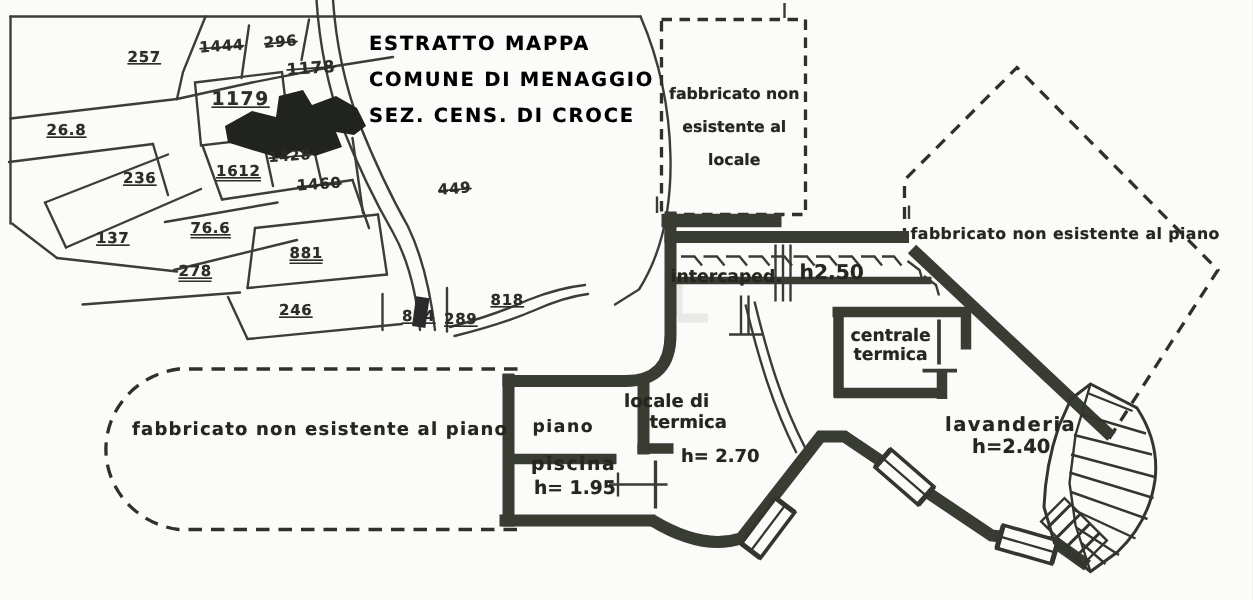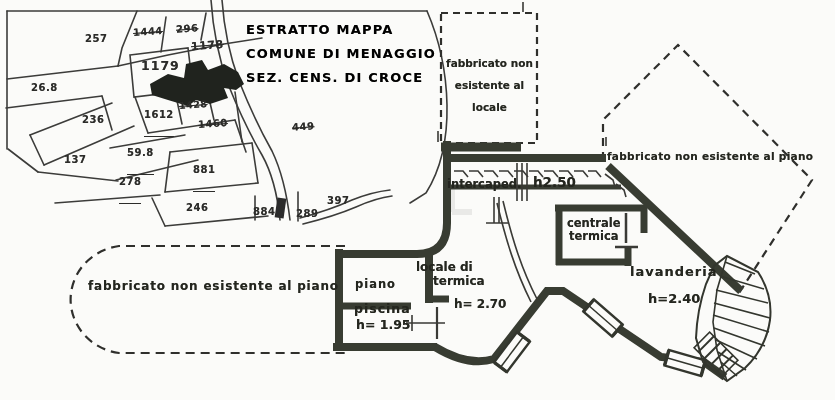--- a/index.html
+++ b/index.html
@@ -1,23 +1,23 @@
 <!DOCTYPE html>
 <html><head>
 <meta charset="utf-8">
 <style>
   html,body{margin:0;padding:0;background:#e9e9e7;}
   #page{position:relative;width:835px;height:400px;background:#fbfbf9;overflow:hidden;
         font-family:"DejaVu Sans",sans-serif;}
   svg{position:absolute;left:0;top:0;}
   .lbl{position:absolute;color:#24261f;white-space:nowrap;font-weight:700;
        text-shadow:0 0 .5px rgba(40,40,35,.55);}
-  .parcel{font-size:10px;font-weight:600;color:#2c2c2a;letter-spacing:.5px;}
+  .parcel{font-size:10px;font-weight:600;color:#2c2c2a;letter-spacing:.5px;text-decoration:underline;}
   .struck{text-decoration:line-through;text-decoration-thickness:1.4px;transform:rotate(-4deg);}
-  .uline{border-bottom:1.4px solid #2c2c2a;padding-bottom:16px;}
+  .uline{border-bottom:1.4px solid #2c2c2a;padding-bottom:0;}
   .title-line{font-size:13px;letter-spacing:1.2px;color:#000000;}
   .small{font-size:10.5px;}
 </style>
 </head>
 <body>
 
 <div id="page">
 
   <svg width="835" height="400" viewBox="0 0 835 400">
 
@@ -154,47 +154,47 @@
   <span class="lbl parcel struck" style="left:133px;top:26px">1444</span>
   <span class="lbl parcel struck" style="left:176px;top:23px">296</span>
   <span class="lbl parcel struck" style="left:191px;top:39px;font-size:11px">1178</span>
   <span class="lbl parcel" style="left:141px;top:58px;font-size:12.5px;letter-spacing:1px">1179</span>
   <span class="lbl parcel" style="left:31px;top:82px">26.8</span>
   <span class="lbl parcel" style="left:82px;top:114px">236</span>
   <span class="lbl parcel uline" style="left:144px;top:109px">1612</span>
   <span class="lbl parcel struck" style="left:179px;top:99px;font-size:9.5px">1428</span>
   <span class="lbl parcel struck" style="left:198px;top:118px">1460</span>
   <span class="lbl parcel struck" style="left:292px;top:121px">449</span>
-  <span class="lbl parcel uline" style="left:127px;top:147px">59.8</span>
+  <span class="lbl parcel uline" style="left:127px;top:147px">76.6</span>
   <span class="lbl parcel" style="left:64px;top:154px">137</span>
   <span class="lbl parcel uline" style="left:119px;top:176px">278</span>
   <span class="lbl parcel uline" style="left:193px;top:164px">881</span>
   <span class="lbl parcel" style="left:186px;top:202px">246</span>
-  <span class="lbl parcel" style="left:253px;top:206px">884</span>
+  <span class="lbl parcel" style="left:268px;top:206px">884</span>
   <span class="lbl parcel" style="left:296px;top:208px">289</span>
-  <span class="lbl parcel" style="left:327px;top:195px">397</span>
+  <span class="lbl parcel" style="left:327px;top:195px">818</span>
 
   <div style="position:absolute;left:443px;top:57px;width:93px;text-align:center">
     <div class="lbl small" style="position:static">fabbricato non</div>
     <div class="lbl small" style="position:static;margin-top:10px">esistente al</div>
     <div class="lbl small" style="position:static;margin-top:10px">locale</div>
   </div>
   <span class="lbl" style="left:607px;top:150px;font-size:10.5px;letter-spacing:.3px">fabbricato non esistente al piano</span>
   <span class="lbl" style="left:88px;top:279px;font-size:12px;letter-spacing:.8px">fabbricato non esistente al piano</span>
 
   <span class="lbl" style="left:447px;top:177px;font-size:11.5px">intercaped.</span>
   <span class="lbl" style="left:533px;top:174px;font-size:13.5px">h2.50</span>
 
   <span class="lbl" style="left:416px;top:260px;font-size:12px">locale di</span>
   <span class="lbl" style="left:433px;top:274px;font-size:12px">termica</span>
   <span class="lbl" style="left:454px;top:297px;font-size:12px">h= 2.70</span>
 
   <span class="lbl" style="left:567px;top:216px;font-size:11.5px">centrale</span>
   <span class="lbl" style="left:569px;top:229px;font-size:11.5px">termica</span>
 
-  <span class="lbl" style="left:630px;top:264px;font-size:13px;letter-spacing:1px">lavanderia</span>
+  <span class="lbl" style="left:630px;top:276px;font-size:13px;letter-spacing:1px">lavanderia</span>
   <span class="lbl" style="left:648px;top:291px;font-size:13px">h=2.40</span>
 
   <span class="lbl" style="left:355px;top:277px;font-size:11.5px;letter-spacing:1px">piano</span>
   <span class="lbl" style="left:354px;top:301px;font-size:12.5px;letter-spacing:1px">piscina</span>
   <span class="lbl" style="left:356px;top:317px;font-size:12.5px">h= 1.95</span>
 
 </div>
 
 </body></html>

